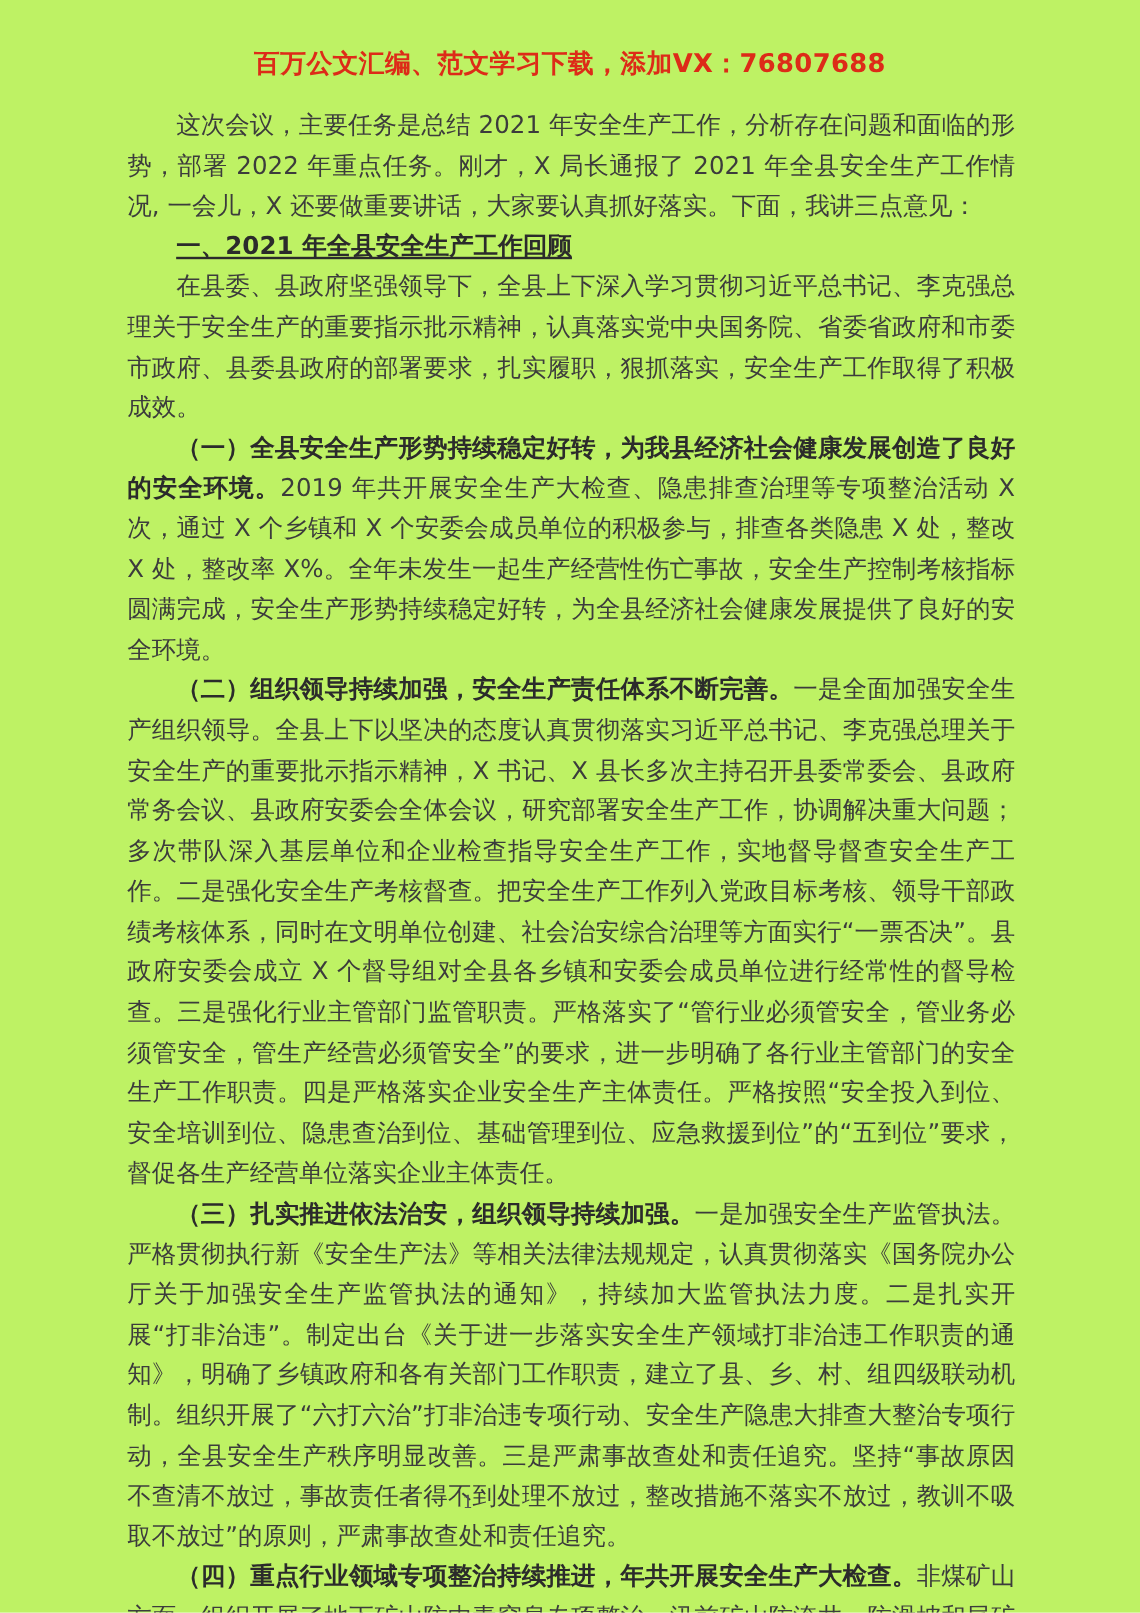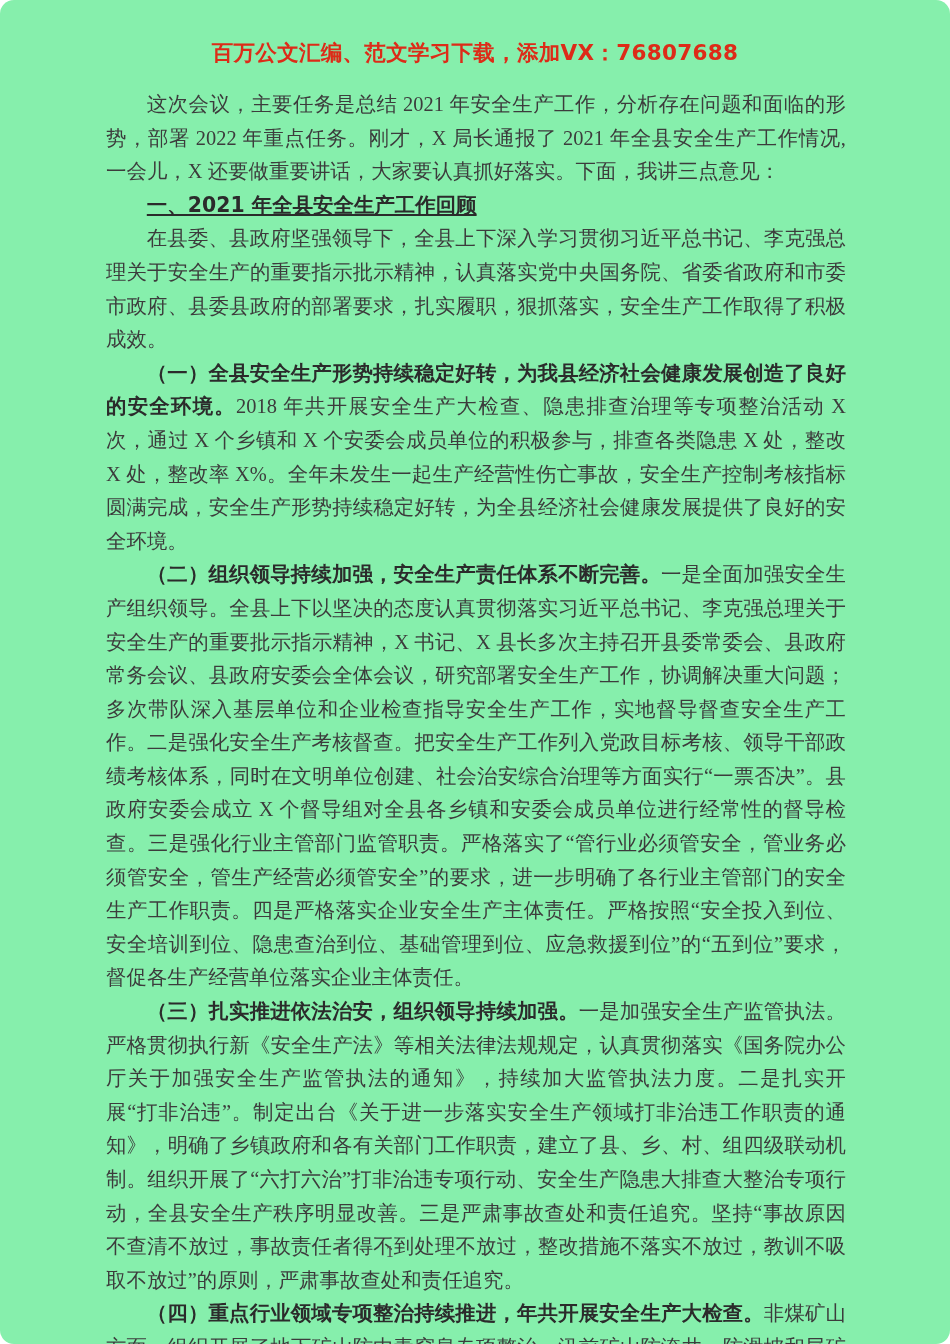--- a/index.html
+++ b/index.html
@@ -7,24 +7,23 @@
     padding: 0;
     background: #ffffff;
   }
   body {
     font-family: "DejaVu Sans", "Liberation Sans", sans-serif;
   }
   .page {
     position: relative;
     width: 950px;
     height: 1344px;
-    background: #86efac;
+    background: #bef264;
     overflow: hidden;
     box-sizing: border-box;
-    border-radius: 14px;
   }
   .promo-header {
     position: absolute;
     left: 0;
     top: 38px;
     width: 950px;
     text-align: center;
     font-size: 21.5px;
     font-weight: bold;
     color: #dd2b18;
@@ -40,21 +39,20 @@
   p.para {
     margin: 0;
     font-size: 20.4px;
     line-height: 33.6px;
     color: #3c3c3c;
     text-align: justify;
     text-justify: inter-ideograph;
     text-indent: 2em;
     letter-spacing: 0.05px;
     word-break: break-all;
-    font-family: Liberation Serif, serif;
   }
   p.heading {
     margin: 0;
     font-size: 20.4px;
     line-height: 33.6px;
     color: #2b2b2b;
     font-weight: bold;
     text-indent: 2em;
     letter-spacing: 0.05px;
     text-decoration: underline;
@@ -89,21 +87,21 @@
 
     <p class="heading">
       <span>一、2021 年全县安全生产工作回顾</span>
     </p>
 
     <p class="para">
       <span>在县委、县政府坚强领导下，全县上下深入学习贯彻习近平总书记、李克强总理关于安全生产的重要指示批示精神，认真落实党中央国务院、省委省政府和市委市政府、县委县政府的部署要求，扎实履职，狠抓落实，安全生产工作取得了积极成效。</span>
     </p>
 
     <p class="para">
-      <span class="b">（一）全县安全生产形势持续稳定好转，为我县经济社会健康发展创造了良好的安全环境。</span><span>2018 年共开展安全生产大检查、隐患排查治理等专项整治活动 X 次，通过 X 个乡镇和 X 个安委会成员单位的积极参与，排查各类隐患 X 处，整改 X 处，整改率 X%。全年未发生一起生产经营性伤亡事故，安全生产控制考核指标圆满完成，安全生产形势持续稳定好转，为全县经济社会健康发展提供了良好的安全环境。</span>
+      <span class="b">（一）全县安全生产形势持续稳定好转，为我县经济社会健康发展创造了良好的安全环境。</span><span>2019 年共开展安全生产大检查、隐患排查治理等专项整治活动 X 次，通过 X 个乡镇和 X 个安委会成员单位的积极参与，排查各类隐患 X 处，整改 X 处，整改率 X%。全年未发生一起生产经营性伤亡事故，安全生产控制考核指标圆满完成，安全生产形势持续稳定好转，为全县经济社会健康发展提供了良好的安全环境。</span>
     </p>
 
     <p class="para">
       <span class="b">（二）组织领导持续加强，安全生产责任体系不断完善。</span><span>一是全面加强安全生产组织领导。全县上下以坚决的态度认真贯彻落实习近平总书记、李克强总理关于安全生产的重要批示指示精神，X 书记、X 县长多次主持召开县委常委会、县政府常务会议、县政府安委会全体会议，研究部署安全生产工作，协调解决重大问题；多次带队深入基层单位和企业检查指导安全生产工作，实地督导督查安全生产工作。二是强化安全生产考核督查。把安全生产工作列入党政目标考核、领导干部政绩考核体系，同时在文明单位创建、社会治安综合治理等方面实行“一票否决”。县政府安委会成立 X 个督导组对全县各乡镇和安委会成员单位进行经常性的督导检查。三是强化行业主管部门监管职责。严格落实了“管行业必须管安全，管业务必须管安全，管生产经营必须管安全”的要求，进一步明确了各行业主管部门的安全生产工作职责。四是严格落实企业安全生产主体责任。严格按照“安全投入到位、安全培训到位、隐患查治到位、基础管理到位、应急救援到位”的“五到位”要求，督促各生产经营单位落实企业主体责任。</span>
     </p>
 
     <p class="para">
       <span class="b">（三）扎实推进依法治安，组织领导持续加强。</span><span>一是加强安全生产监管执法。严格贯彻执行新《安全生产法》等相关法律法规规定，认真贯彻落实《国务院办公厅关于加强安全生产监管执法的通知》，持续加大监管执法力度。二是扎实开展“打非治违”。制定出台《关于进一步落实安全生产领域打非治违工作职责的通知》，明确了乡镇政府和各有关部门工作职责，建立了县、乡、村、组四级联动机制。组织开展了“六打六治”打非治违专项行动、安全生产隐患大排查大整治专项行动，全县安全生产秩序明显改善。三是严肃事故查处和责任追究。坚持“事故原因不查清不放过，事故责任者得不到处理不放过，整改措施不落实不放过，教训不吸取不放过”的原则，严肃事故查处和责任追究。</span>
     </p>
 

